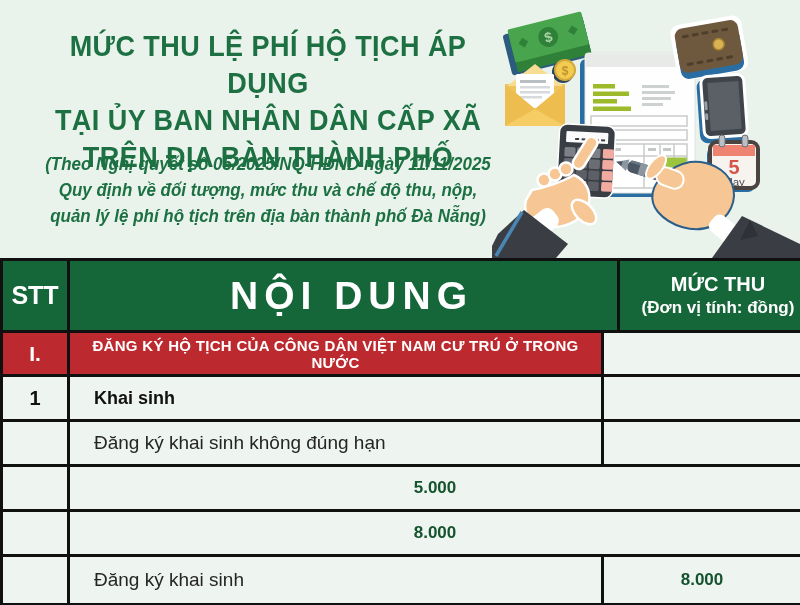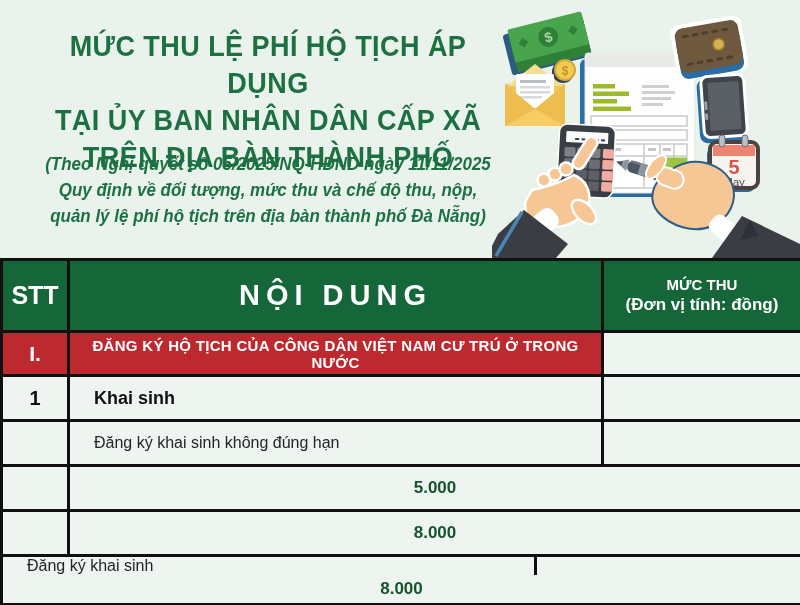--- a/index.html
+++ b/index.html
@@ -18,36 +18,36 @@
     color:#1c7042;font-style:italic;font-weight:600;font-size:17.5px;line-height:26px;
     transform:scaleX(.97);transform-origin:50% 0;
   }
   .illustration{position:absolute;left:492px;top:6px;width:308px;height:252px;overflow:hidden;}
   
   .fee-table{position:absolute;left:0;top:258px;width:800px;border-top:3px solid #101010;border-left:3px solid #101010;box-sizing:border-box;}
   .trow{display:flex;border-bottom:3px solid #101010;background:#eef4ef;}
   .c1{width:64px;border-right:3px solid #101010;display:flex;align-items:center;justify-content:center;flex:none;}
   .c2{width:534px;border-right:3px solid #101010;display:flex;align-items:center;flex:none;box-sizing:border-box;padding-left:24px;}
   .c3{flex:1;display:flex;align-items:center;justify-content:center;flex-direction:column;text-align:center;}
-  .trow.head{height:69px;background:#15673a;color:#ffffff;}
+  .trow.head{height:69px;background:#15673a;color:#ffffff;gap:16px;}
   .trow.head .c1{font-size:25px;font-weight:bold;}
-  .trow.head .c2{justify-content:center;padding-left:0;font-size:29px;font-weight:bold;letter-spacing:6px;}
+  .trow.head .c2{justify-content:center;padding-left:0;font-size:39px;font-weight:bold;letter-spacing:6px;}
   .trow.head .c3{font-weight:bold;line-height:1.3;}
-  .head-fee-main{font-size:15px;}
+  .head-fee-main{font-size:20px;}
   .head-fee-sub{font-size:17px;}
   .trow.section{height:41px;}
   .trow.section .c1,.trow.section .c2{background:#bc2a30;color:#ffffff;}
   .trow.section .c1{font-size:21px;font-weight:bold;}
   .trow.section .c2{justify-content:center;padding-left:0;font-size:15px;font-weight:bold;letter-spacing:.3px;text-align:center;}
   .trow.body{height:42px;color:#252525;}
   .trow.body .c1{font-size:20px;font-weight:bold;color:#111;}
-  .trow.body .c2{font-size:16px;}
+  .trow.body .c2{font-size:19px;}
   .trow.body.emph .c2{font-weight:bold;font-size:18px;color:#111;}
   .trow.body .c3{font-size:17px;font-weight:bold;color:#14532d;}
-  .trow.last{height:46px;flex-direction:column;}
+  .trow.last{height:46px;}
   svg text{font-family:"Liberation Sans","DejaVu Sans",sans-serif;}
 </style>
 </head>
 <body>
 
 <div class="page">
 
   <div class="title-block">
     <div>MỨC THU LỆ PHÍ HỘ TỊCH ÁP DỤNG</div>
     <div>TẠI ỦY BAN NHÂN DÂN CẤP XÃ</div>

